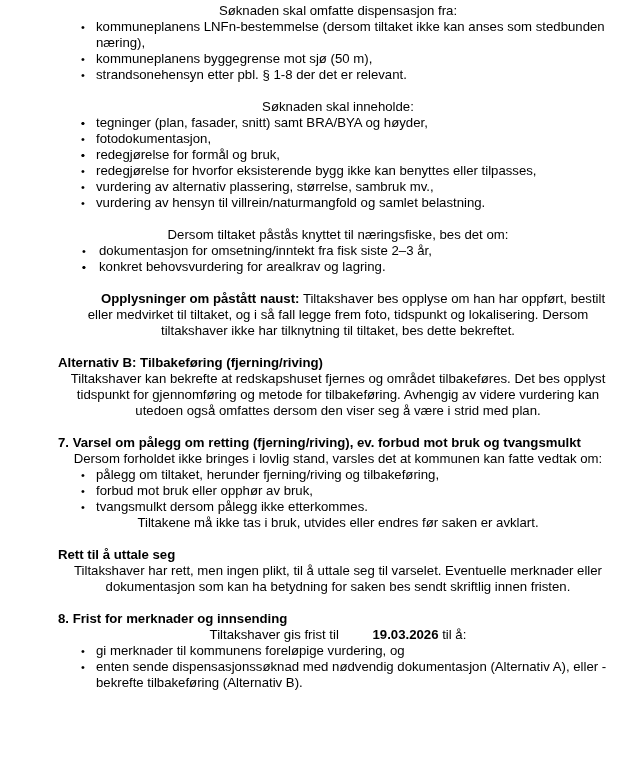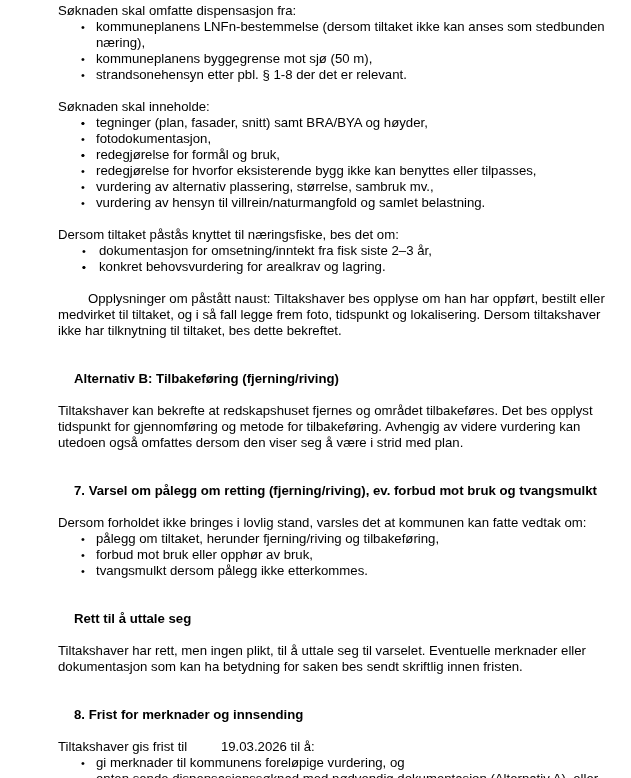--- a/index.html
+++ b/index.html
@@ -16,20 +16,21 @@
       line-height: 16px;
       color: #000000;
     }
     .page {
       position: relative;
       padding: 3px 0 0 58px;
       width: 560px;
     }
     .para {
       margin: 0;
+      text-align: center;
     }
     .gap {
       height: 16px;
     }
     ul.bullets {
       list-style: none;
       margin: 0;
       padding: 0 0 0 38px;
     }
     ul.bullets li {
@@ -44,22 +45,22 @@
       width: 10px;
       text-align: center;
       font-size: 11px;
     }
     ul.bullets.ind2 {
       padding-left: 41px;
     }
     ul.bullets.ind2 li .bullet {
       left: -20px;
     }
-    .b { font-weight: normal; margin-left: 30px; }
-    .heading { font-weight: bold; margin: 16px; }
+    .b { font-weight: bold; margin-left: 30px; }
+    .heading { font-weight: bold; margin: 0; }
   </style>
 </head>
 <body>
 
 <div class="page">
 
   <p class="para">Søknaden skal omfatte dispensasjon fra:</p>
   <ul class="bullets">
     <li><span class="bullet">•</span><span>kommuneplanens LNFn-bestemmelse (dersom tiltaket ikke kan anses som stedbunden næring),</span></li>
     <li><span class="bullet">•</span><span>kommuneplanens byggegrense mot sjø (50 m),</span></li>
@@ -95,20 +96,21 @@
   <p class="para">Tiltakshaver kan bekrefte at redskapshuset fjernes og området tilbakeføres. Det bes opplyst tidspunkt for gjennomføring og metode for tilbakeføring. Avhengig av videre vurdering kan utedoen også omfattes dersom den viser seg å være i strid med plan.</p>
   <div class="gap"></div>
 
   <p class="heading">7. Varsel om pålegg om retting (fjerning/riving), ev. forbud mot bruk og tvangsmulkt</p>
   <p class="para">Dersom forholdet ikke bringes i lovlig stand, varsles det at kommunen kan fatte vedtak om:</p>
   <ul class="bullets">
     <li><span class="bullet">•</span><span>pålegg om tiltaket, herunder fjerning/riving og tilbakeføring,</span></li>
     <li><span class="bullet">•</span><span>forbud mot bruk eller opphør av bruk,</span></li>
     <li><span class="bullet">•</span><span>tvangsmulkt dersom pålegg ikke etterkommes.</span></li>
   </ul>
+  <p class="para">Tiltakene må ikke tas i bruk, utvides eller endres før saken er avklart.</p>
   <div class="gap"></div>
 
   <p class="heading">Rett til å uttale seg</p>
   <p class="para">Tiltakshaver har rett, men ingen plikt, til å uttale seg til varselet. Eventuelle merknader eller dokumentasjon som kan ha betydning for saken bes sendt skriftlig innen fristen.</p>
   <div class="gap"></div>
 
   <p class="heading">8. Frist for merknader og innsending</p>
   <p class="para"><span>Tiltakshaver gis frist til </span><span class="b">19.03.2026</span><span> til å:</span></p>
   <ul class="bullets">
     <li><span class="bullet">•</span><span>gi merknader til kommunens foreløpige vurdering, og</span></li>

